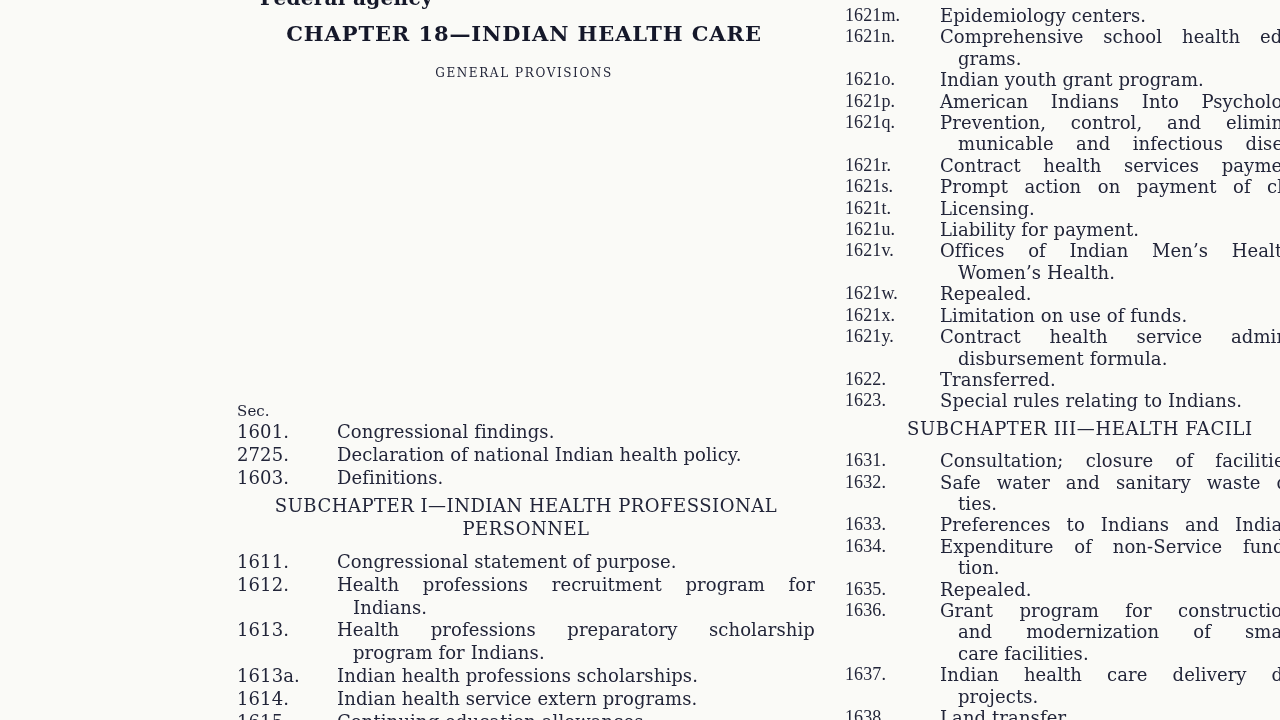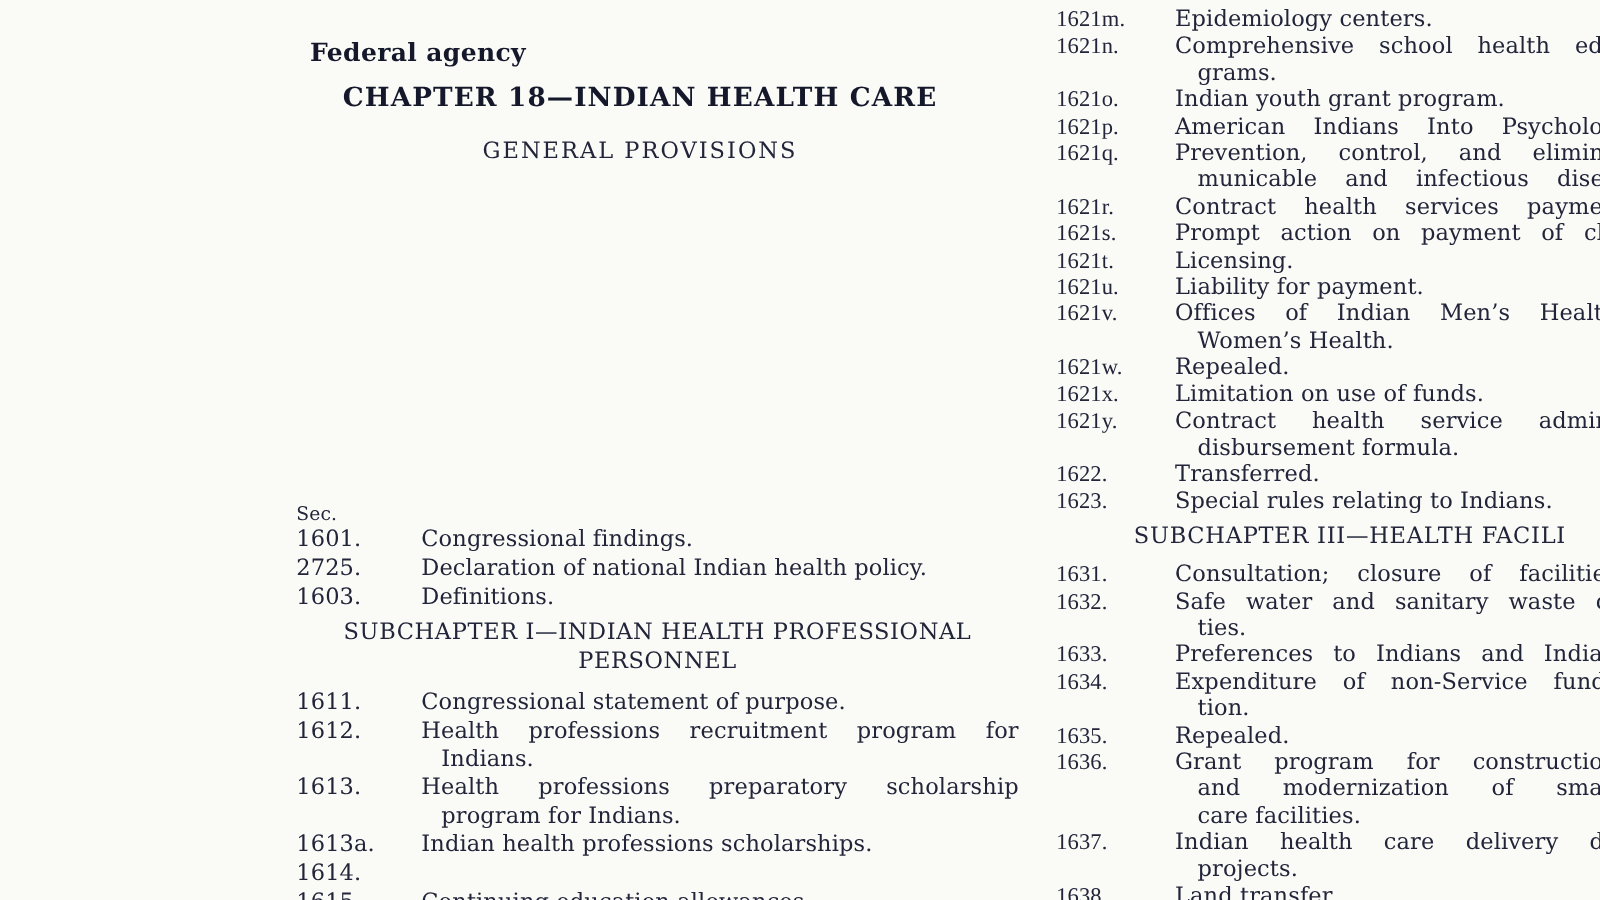--- a/index.html
+++ b/index.html
@@ -5,35 +5,35 @@
   html, body { margin:0; padding:0; }
   body {
     width:1280px; height:720px; overflow:hidden; position:relative;
     background:#fafaf7;
     color:#222539;
     font-family:"DejaVu Serif", serif;
     -webkit-font-smoothing:antialiased;
   }
 
   
-  #left-col { position:absolute; left:224px; top:0; width:576px;margin-top:44px; }
+  #left-col { position:absolute; left:236px; top:0; width:576px; }
   .clip-head {
     position:absolute; top:-14px; left:24px;
     font-weight:bold; font-size:20px; color:#15182a; letter-spacing:0.3px;
   }
   .para { margin-top:21px; font-size:21px; line-height:24.7px; letter-spacing:0.2px; }
   .pline { text-align:justify; text-align-last:justify; white-space:normal; }
   .pline.ind { text-indent:25px; }
   .pline.last { text-align-last:left; }
   .cite { margin-top:13px; font-size:21px; line-height:24.6px; letter-spacing:0.2px; }
   .chap {
     margin-top:16px; text-align:center; font-weight:bold;
     font-size:21px; letter-spacing:0.9px; color:#15182a;
   }
-  .genprov { margin-top:20px; text-align:center; font-size:18px; letter-spacing:1.6px; }
+  .genprov { margin-top:20px; text-align:center; font-size:12px; letter-spacing:1.6px; }
 
   
   .toc-col { position:absolute; }
   #left-toc  { left:237px; top:402px; width:578px; }
   #right-toc { left:845px; top:5px;  width:567px; }
 
   .toc-row { display:flex; font-size:18px; line-height:22.8px; letter-spacing:0.1px; }
   #right-toc .toc-row { line-height:21.4px; }
 
   .toc-num { flex:0 0 100px; width:100px; }
@@ -139,20 +139,21 @@
     <div class="toc-row cont">
       <span class="toc-num"></span>
       <span class="toc-text">program for Indians.</span>
     </div>
     <div class="toc-row">
       <span class="toc-num">1613a.</span>
       <span class="toc-text">Indian health professions scholarships.</span>
     </div>
     <div class="toc-row">
       <span class="toc-num">1614.</span>
+      <span class="toc-text">Indian health service extern programs.</span>
     </div>
     <div class="toc-row">
       <span class="toc-num">1615.</span>
       <span class="toc-text">Continuing education allowances.</span>
     </div>
   </div>
 
 <div id="right-toc" class="toc-col">
 
 <div class="toc-row">

